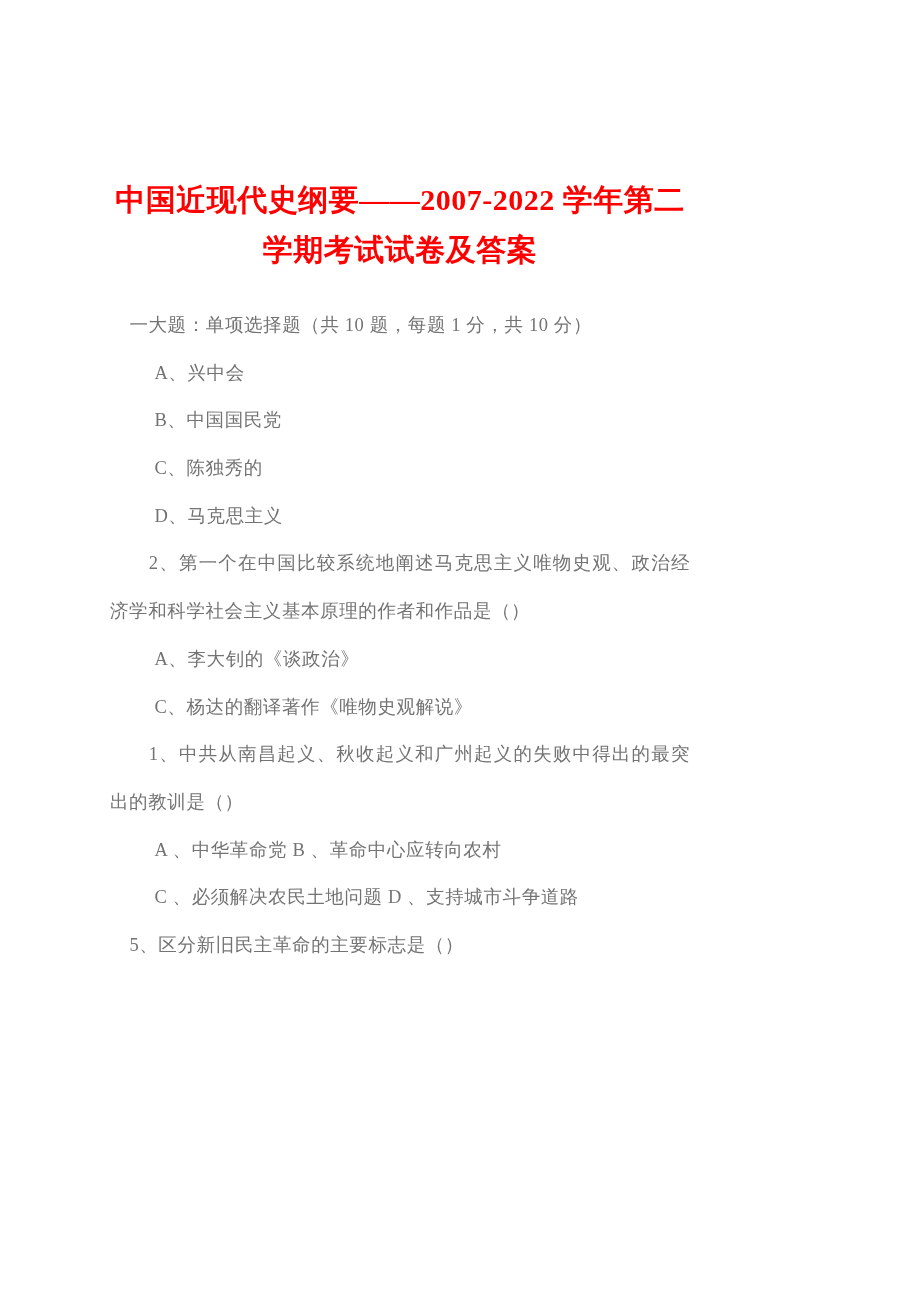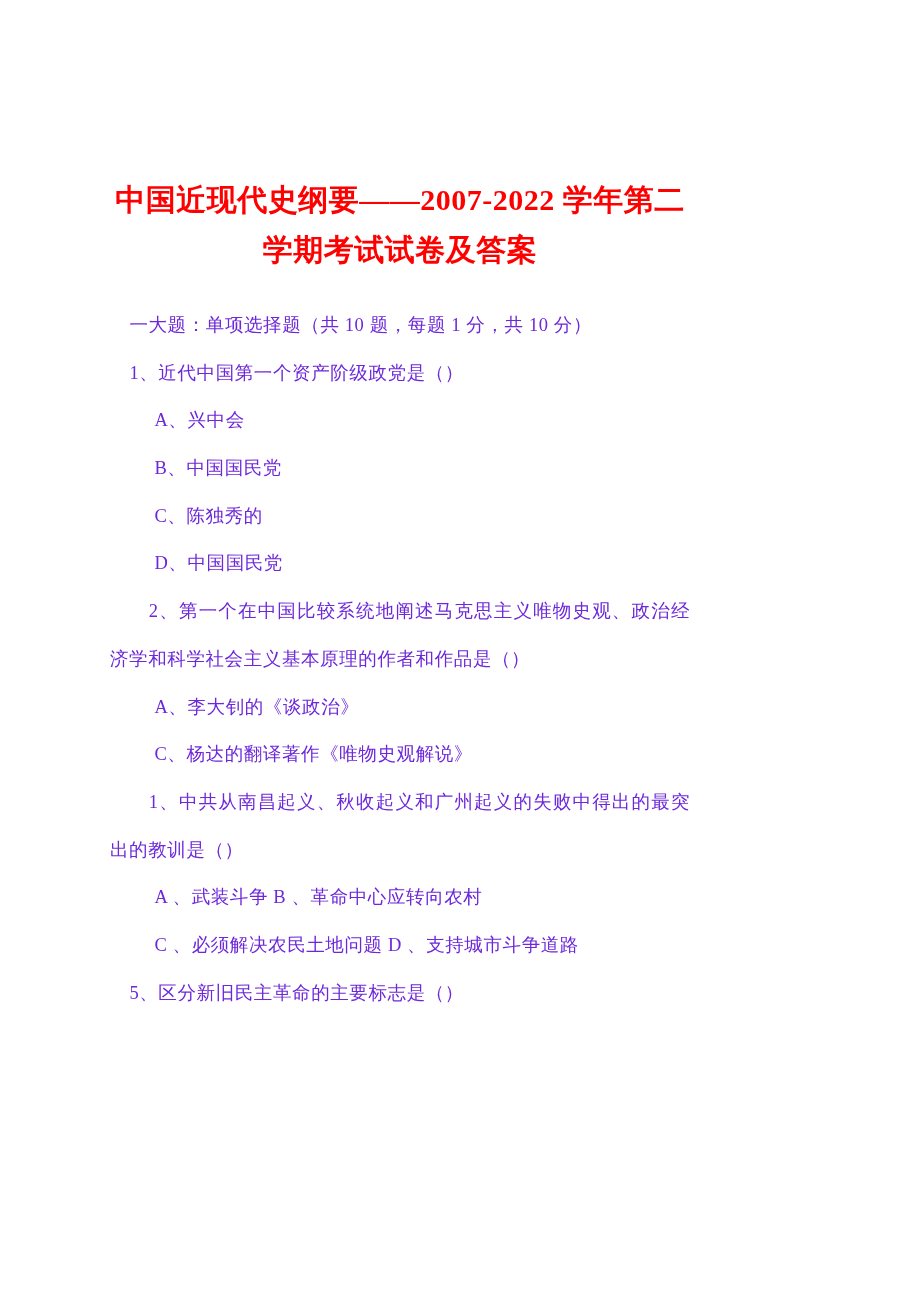--- a/index.html
+++ b/index.html
@@ -27,21 +27,21 @@
     font-weight: bold;
     text-align: center;
     line-height: 1.68;
     letter-spacing: 0.5px;
     margin: 0 0 26px 0;
     font-family: "Liberation Serif", "DejaVu Serif", serif;
   }
   .body-block {
     font-size: 18.5px;
     line-height: 2.58;
-    color: #6d28d9;
+    color: #737373;
     letter-spacing: 0.6px;
   }
   p.para {
     margin: 0;
     text-align: justify;
     text-justify: inter-ideograph;
   }
   p.indent1 {
     text-indent: 2.1em;
   }
@@ -55,30 +55,29 @@
 </head>
 <body>
 
 <div class="page">
 
   <h1 class="doc-title">中国近现代史纲要——2007-2022 学年第二学期考试试卷及答案</h1>
 
   <div class="body-block">
     <p class="para indent-half">一大题：单项选择题（共 10 题，每题 1 分，共 10 分）</p>
 
-    <p class="para indent-half">1、近代中国第一个资产阶级政党是（）</p>
     <p class="para indent-opt">A、兴中会</p>
     <p class="para indent-opt">B、中国国民党</p>
     <p class="para indent-opt">C、陈独秀的</p>
-    <p class="para indent-opt">D、中国国民党</p>
+    <p class="para indent-opt">D、马克思主义</p>
 
     <p class="para indent1">2、第一个在中国比较系统地阐述马克思主义唯物史观、政治经济学和科学社会主义基本原理的作者和作品是（）</p>
     <p class="para indent-opt">A、李大钊的《谈政治》</p>
     <p class="para indent-opt">C、杨达的翻译著作《唯物史观解说》</p>
 
     <p class="para indent1">1、中共从南昌起义、秋收起义和广州起义的失败中得出的最突出的教训是（）</p>
-    <p class="para indent-opt">A 、武装斗争 B 、革命中心应转向农村</p>
+    <p class="para indent-opt">A 、中华革命党 B 、革命中心应转向农村</p>
     <p class="para indent-opt">C 、必须解决农民土地问题 D 、支持城市斗争道路</p>
 
     <p class="para indent-half">5、区分新旧民主革命的主要标志是（）</p>
   </div>
 
 </div>
 
 </body></html>

